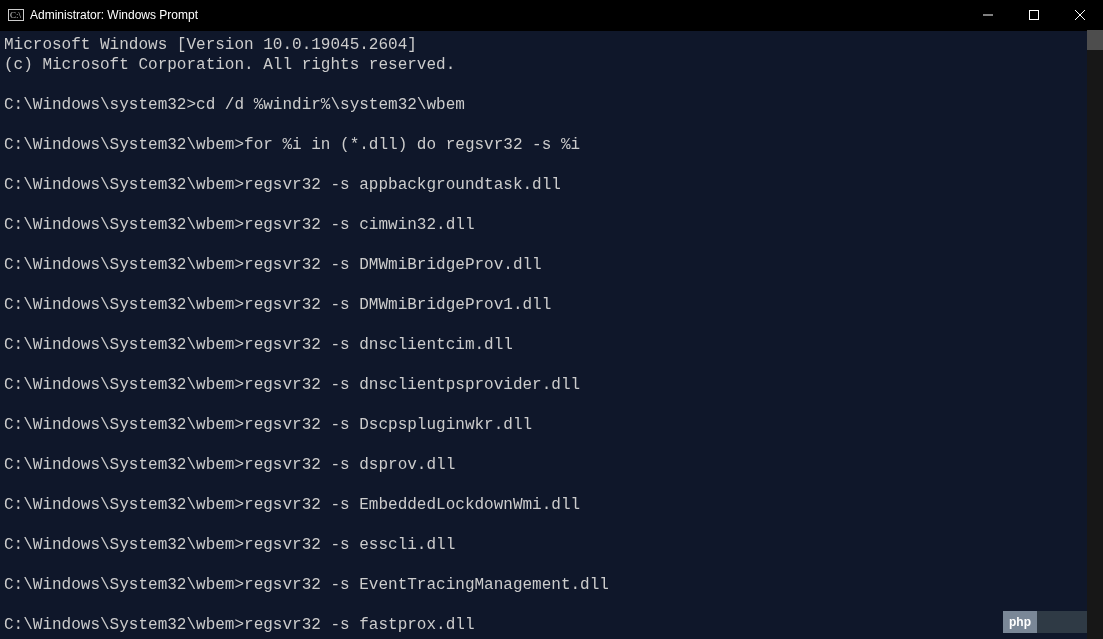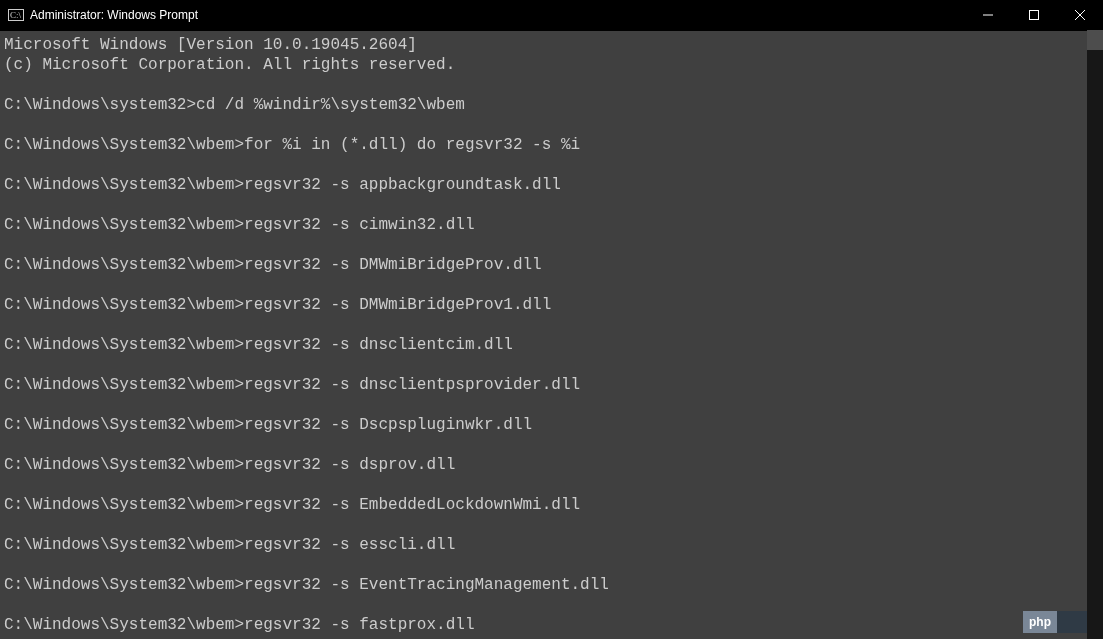--- a/index.html
+++ b/index.html
@@ -59,21 +59,21 @@
     justify-content: center;
     color: #fff;
     font-family: "Segoe UI", sans-serif;
     font-size: 12px;
     cursor: default;
   }
   .win-btn svg { display: block; }
 
   .terminal {
     flex: 1 1 auto;
-    background: #404040;
+    background: #0f172a;
     color: #cccccc;
     font-family: Consolas, 'Courier New', monospace;
     font-size: 16px;
     line-height: 20px;
     padding: 4px 6px 4px 4px;
     overflow: hidden;
     position: relative;
     white-space: pre;
     box-sizing: border-box;
   }
@@ -95,21 +95,21 @@
     background: #4d4d4d;
   }
 
   .line { height: 20px; }
   .blank { height: 20px; }
 
   .watermark {
     position: absolute;
     right: 16px;
     bottom: 6px;
-    width: 64px;
+    width: 84px;
     height: 22px;
     display: flex;
     font-family: Arial, sans-serif;
     font-size: 12px;
     font-weight: bold;
   }
   .watermark .wm-left {
     background: #7a8797;
     color: #fff;
     display: flex;

